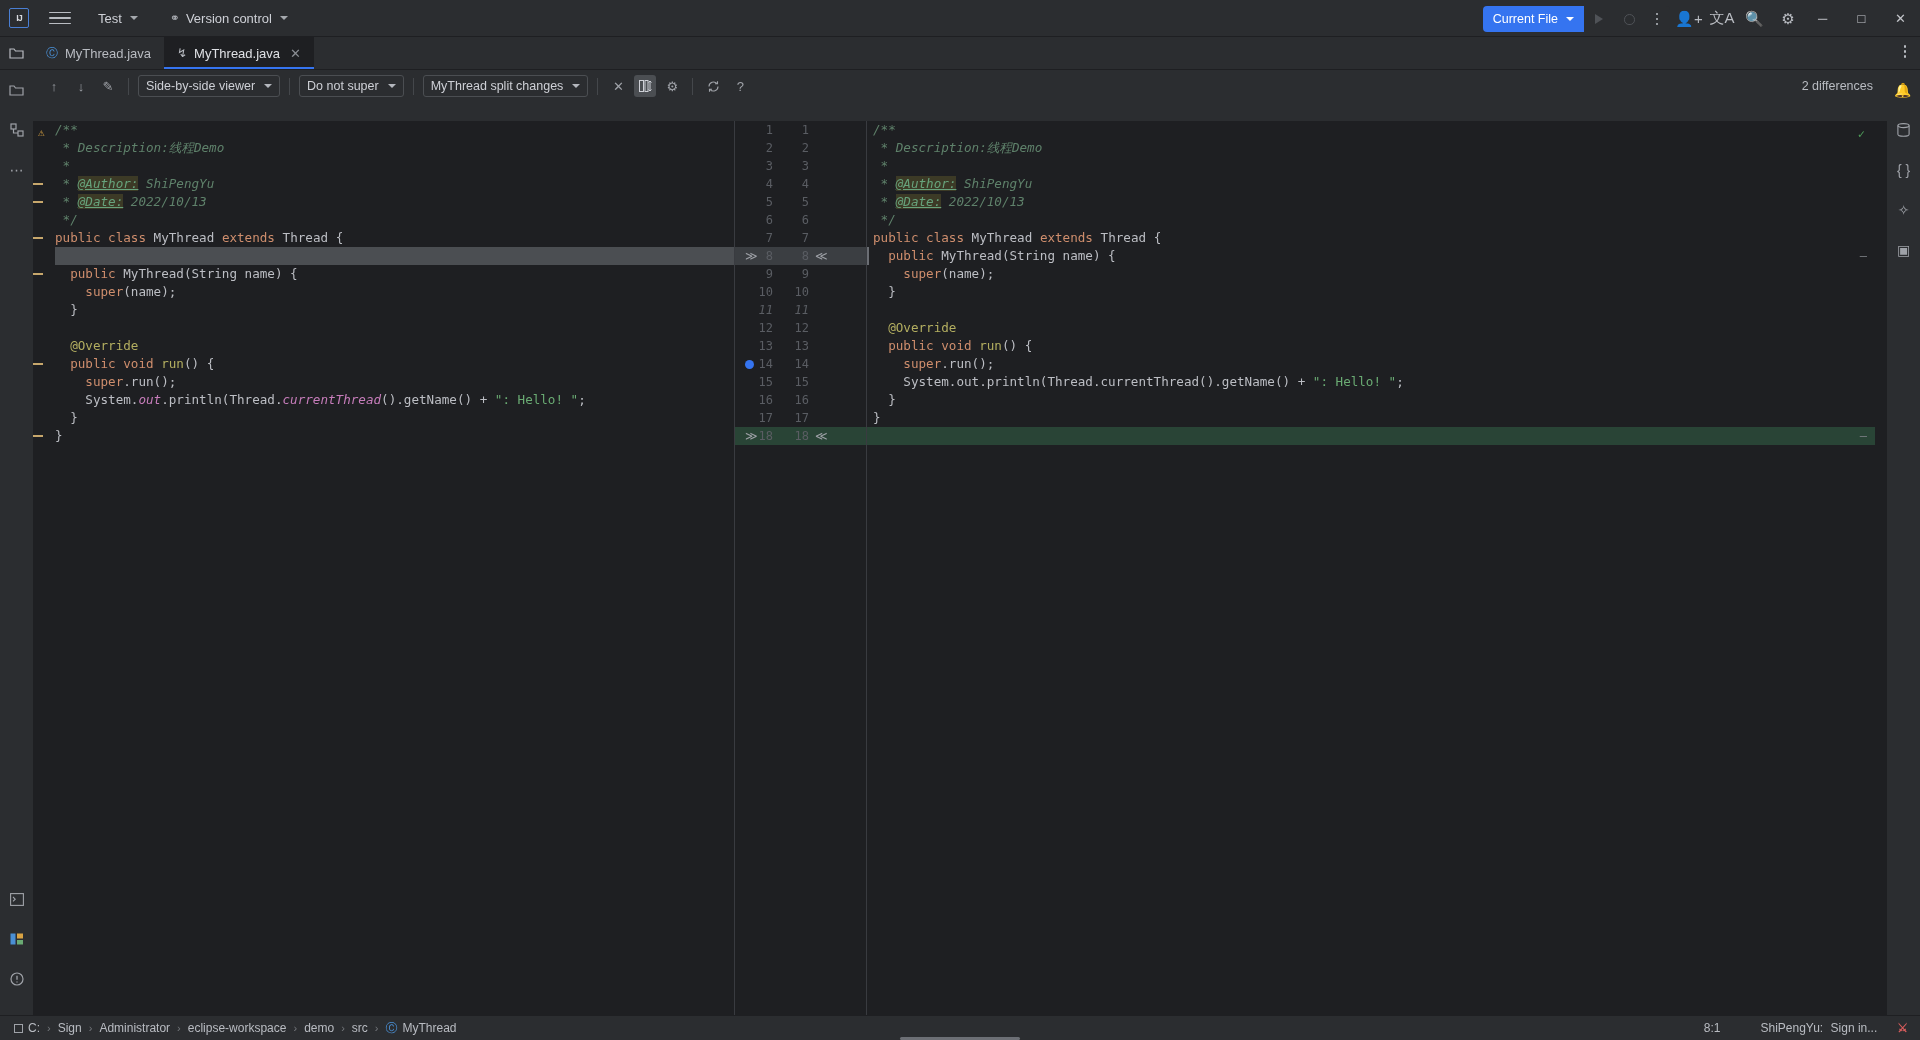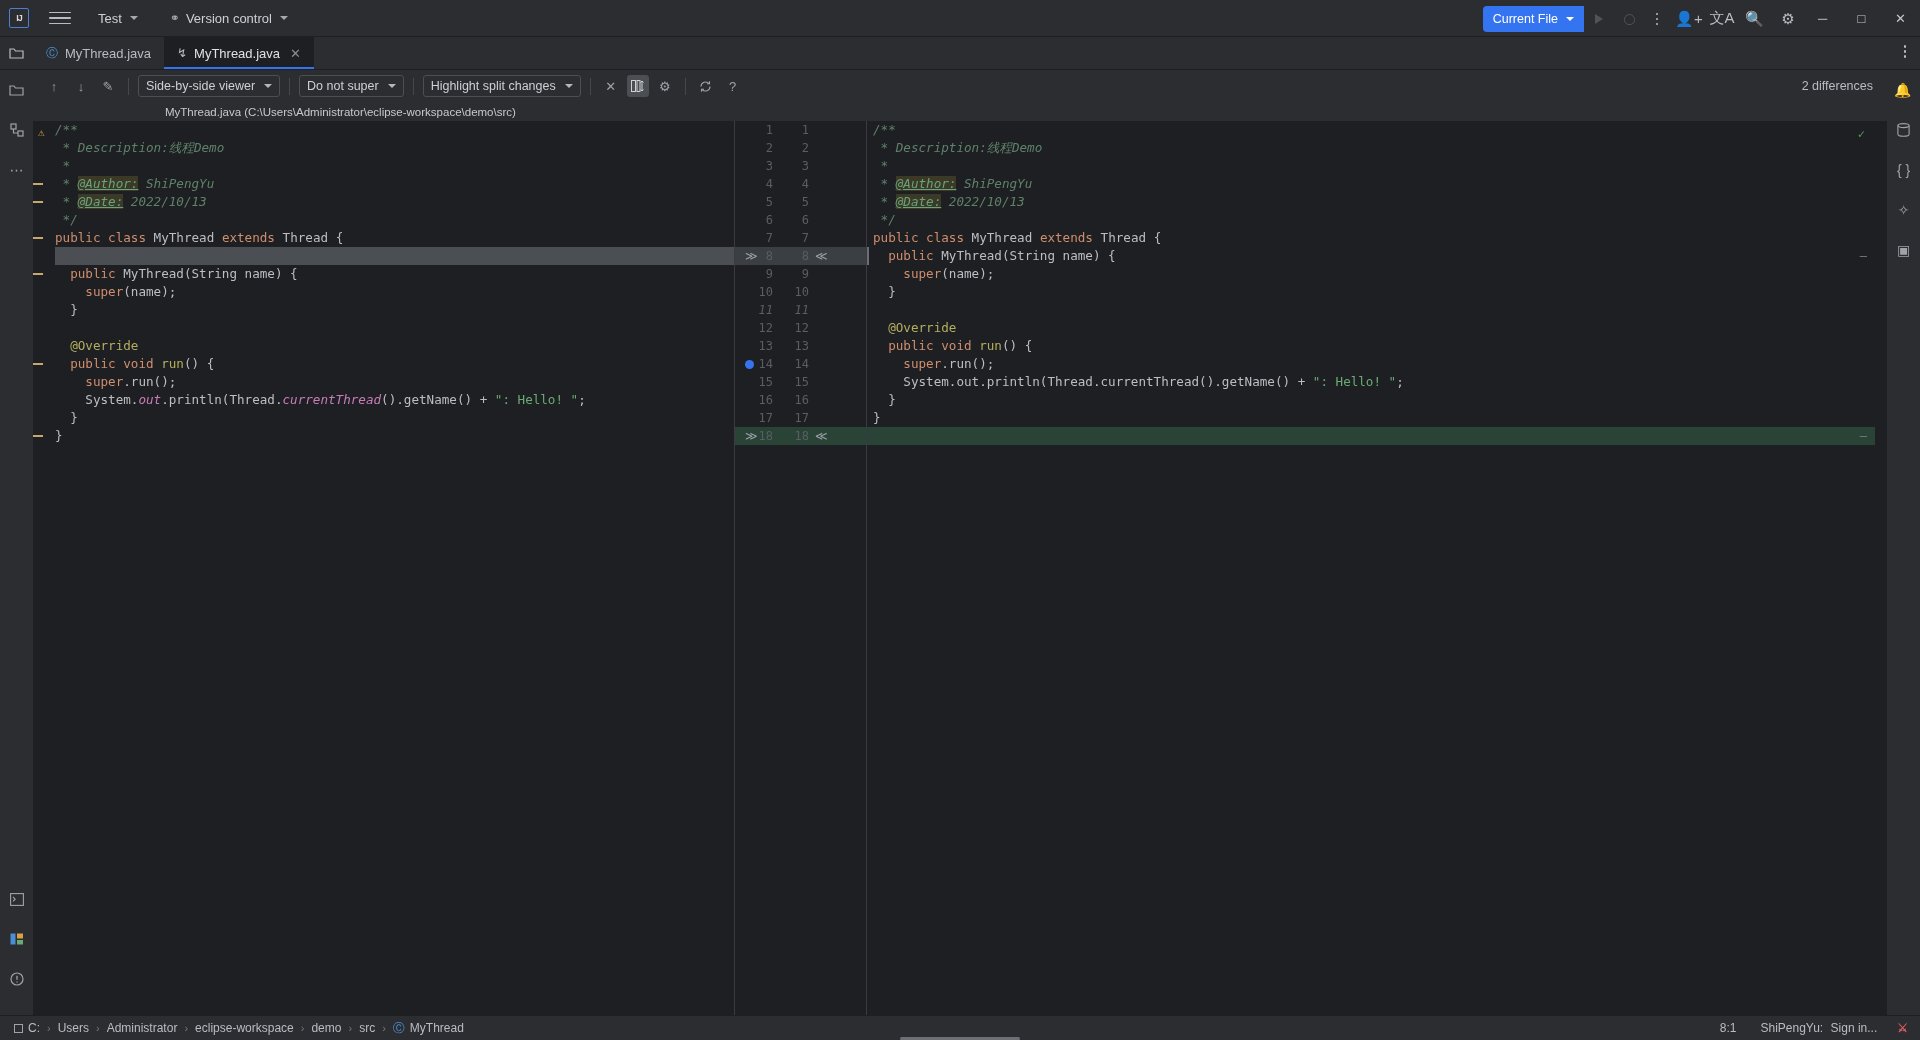--- a/index.html
+++ b/index.html
@@ -163,21 +163,21 @@
   
   .statusbar {
     position:absolute; left:0; bottom:0; width:1920px; height:25px;
     background:#2b2d30; display:flex; align-items:center;
     font-size:12px; color:#b9bcc2; border-top:1px solid #1e1f22;
   }
   .sb-left { display:flex; align-items:center; padding-left:9px; gap:2px; }
   .crumb { display:flex; align-items:center; gap:5px; padding:1px 5px; border-radius:3px; cursor:pointer; }
   .crumb-sep { color:#75787d; font-size:11px; }
   .sb-right { margin-left:auto; display:flex; align-items:center; gap:16px; padding-right:12px; }
-  .sb-item { cursor:pointer; padding:1px 4px; border-radius:3px; }
+  .sb-item { cursor:pointer; padding:1px 4px; border-radius:3px;margin-left:16px; }
   .sq { width:9px;height:9px;border:1.3px solid #9fa2a8; display:inline-block; }
   .cs-logo{color:#d65c5c;font-weight:bold;}
   .taskbar-nub { position:absolute; left:900px; bottom:0; width:120px; height:3px; background:#6c6f75; border-radius:2px; }
 </style>
 </head>
 <body>
 
 <div class="titlebar">
   <div class="ij-logo">IJ</div>
   <div class="hamburger">
@@ -299,21 +299,21 @@
         <span>Side-by-side viewer</span>
         <span class="caret"></span>
       </div>
       <div class="vsep"></div>
       <div class="combo">
         <span>Do not super</span>
         <span class="caret"></span>
       </div>
       <div class="vsep"></div>
       <div class="combo">
-        <span>Highlight split changes</span>
+        <span>MyThread split changes</span>
         <span class="caret"></span>
       </div>
       <div class="vsep"></div>
       <div class="dtb-ico">✕</div>
       <div class="dtb-ico on">
         <svg width="13" height="12" viewBox="0 0 13 12">
             <rect x="0.5" y="0.5" width="4" height="11" fill="none" stroke="#ced0d6" stroke-width="1"></rect>
             <rect x="6" y="0.5" width="3" height="11" fill="none" stroke="#ced0d6" stroke-width="1"></rect>
             <path d="M11 1v10M9.5 2.5L11 1l1.5 1.5M9.5 9.5L11 11l1.5-1.5" stroke="#ced0d6" stroke-width="1" fill="none"></path>
           </svg>
@@ -325,21 +325,20 @@
             <path d="M2 6.5a4.5 4.5 0 0 1 8-2.8M11 6.5a4.5 4.5 0 0 1-8 2.8" stroke="#9fa2a8" stroke-width="1.1" fill="none"></path>
             <path d="M10.5 1.2v2.6H8M2.5 11.8V9.2H5" stroke="#9fa2a8" stroke-width="1.1" fill="none"></path>
           </svg>
       </div>
       <div class="dtb-ico">?</div>
       <div class="diffcount">2 differences</div>
     </div>
 
     <div class="pathrow">
       <div class="pathMid"></div>
-      <div class="pathR">MyThread.java (C:\Users\Administrator\eclipse-workspace\demo\src)</div>
     </div>
 
     <div class="diffbody">
 
       <div class="paneL">
         <div class="lines" id="leftLines" style="padding-left: 0px;">
             <div class="ln" style="top: 0px; position: absolute; left: 0px; right: 0px;"><span class="warn-ico">⚠</span><span style="position:relative;padding-left:22px;"><span class="cmt">/**</span></span></div>
             <div class="ln" style="top: 18px; position: absolute; left: 0px; right: 0px;"><span style="position:relative;padding-left:22px;"><span class="cmt"> * Description:线程Demo</span></span></div>
             <div class="ln" style="top: 36px; position: absolute; left: 0px; right: 0px;"><span style="position:relative;padding-left:22px;"><span class="cmt"> *</span></span></div>
             <div class="ln" style="top: 54px; position: absolute; left: 0px; right: 0px;"><span class="chg-bar"></span><span style="position:relative;padding-left:22px;"><span class="cmt"> * </span><span class="tag">@Author:</span><span class="cmt"> ShiPengYu</span></span></div>
@@ -429,21 +428,21 @@
 </div>
 
 <div class="statusbar">
   <div class="sb-left" id="crumbs">
       <span class="crumb">
         <span class="sq"></span>
         <span>C:</span>
       </span>
       <span class="crumb-sep">›</span>
       <span class="crumb">
-        <span>Users</span>
+        <span>Sign</span>
       </span>
       <span class="crumb-sep">›</span>
       <span class="crumb">
         <span>Administrator</span>
       </span>
       <span class="crumb-sep">›</span>
       <span class="crumb">
         <span>eclipse-workspace</span>
       </span>
       <span class="crumb-sep">›</span>

